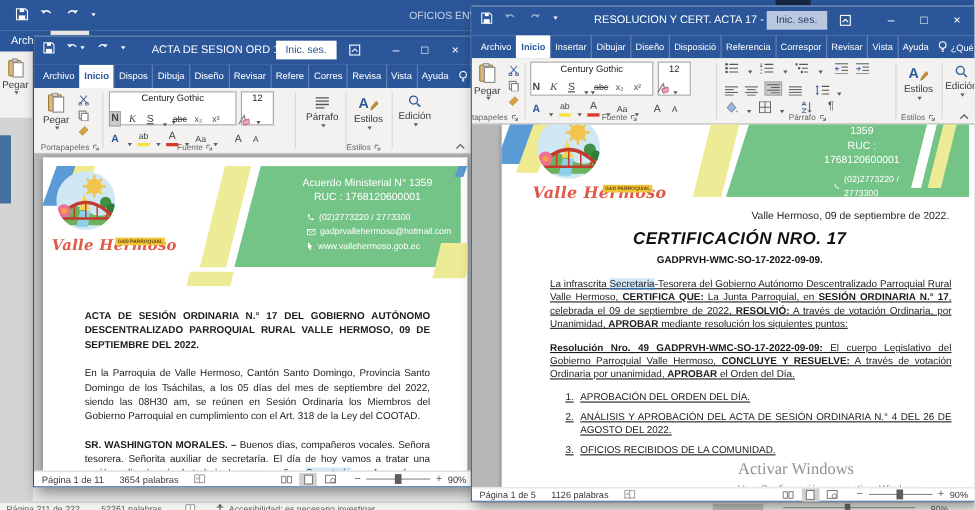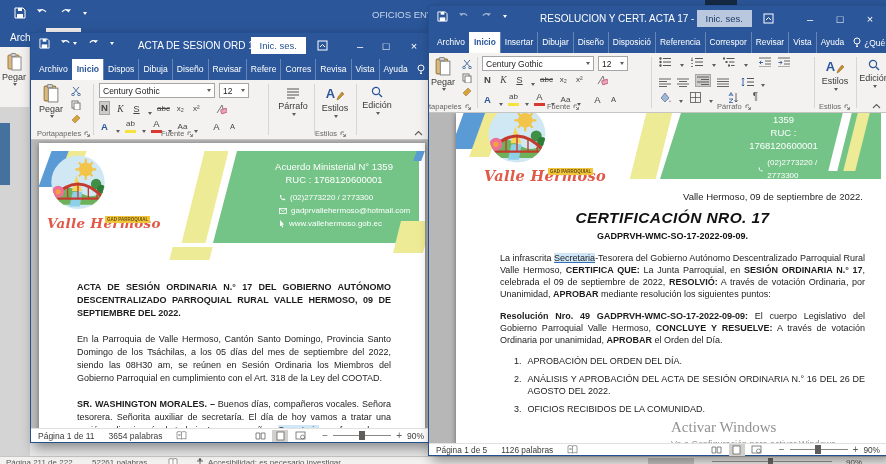--- a/index.html
+++ b/index.html
@@ -28,23 +28,23 @@
   .tellme { display:flex; align-items:center; gap:3px; padding:0 5px; }
 
   .ribbon { position:relative; height:60px; background:#f3f2f1;
             border-bottom:1px solid #c6c4c2; font-size:9px; color:#3b3a39; overflow:hidden; }
   .gdiv { position:absolute; top:4px; bottom:4px; width:1px; background:#d8d6d4; }
   .glabel { position:absolute; bottom:1px; font-size:7.5px; color:#686664;
             display:flex; gap:3px; align-items:center; white-space:nowrap; }
   .paste { position:absolute; display:flex; flex-direction:column; align-items:center;
            gap:1px; font-size:9px; color:#3b3a39; }
   .minicol { position:absolute; display:flex; flex-direction:column; gap:4px; align-items:center; }
-  .fontbox { position:absolute; height:15px; background:#fff; border:1px solid #a8a6a4;
+  .fontbox { position:absolute; height:31px; background:#fff; border:1px solid #a8a6a4;
              display:flex; align-items:center; justify-content:space-between;
-             font-size:8.5px; padding:0 3px; color:#222; }
+             font-size:8.5px; padding:0 3px; color:#222;flex-direction:column; }
   .fmtrow { position:absolute; display:flex; gap:5px; align-items:flex-end;
             font-size:9.5px; color:#444; }
   .fb { min-width:11px; text-align:center; line-height:12px; }
   .fb.bsel { background:#cdcbc9; border:1px solid #a8a6a4; }
   .fb.it { font-style:italic; font-family:"Liberation Serif",serif; }
   .fb.un { text-decoration:underline; }
   .fb.st { text-decoration:line-through; font-size:8px; }
   .fb.yellow { border-bottom:3px solid #f7e13c; }
   .fb.red { border-bottom:3px solid #d83b2d; }
   .fb.blue { color:#2b579a; font-weight:bold; }
@@ -806,31 +806,31 @@
                 </svg>
               <span>www.vallehermoso.gob.ec</span>
             </div>
           </div>
         </div>
 
         <div class="datepara" style="margin:8px 26px 0 0;padding-left:48px;">Valle Hermoso, 09 de septiembre de 2022.</div>
         <div class="certtitle" style="margin-top:7px;">CERTIFICACIÓN NRO. 17</div>
         <div class="certcode" style="margin-top:4px;">GADPRVH-WMC-SO-17-2022-09-09.</div>
 
-        <div class="body-text" style="margin:11px 24px 0 44px;line-height:12px;">
+        <div class="body-text" style="margin:11px 24px 0 44px;line-height:12px;text-decoration:underline;">
           <p><span>La infrascrita </span><span class="hl">Secretaria</span><span>-Tesorera del Gobierno Autónomo Descentralizado Parroquial Rural Valle Hermoso, </span><span class="b">CERTIFICA QUE:</span><span> La Junta Parroquial, en </span><span class="b">SESIÓN ORDINARIA N.° 17</span><span>, celebrada el 09 de septiembre de 2022, </span><span class="b">RESOLVIÓ:</span><span> A través de votación Ordinaria, por Unanimidad, </span><span class="b">APROBAR</span><span> mediante resolución los siguientes puntos:</span></p>
           <p style="margin-top:10px;"><span class="b">Resolución Nro. 49 GADPRVH-WMC-SO-17-2022-09-09:</span><span> El cuerpo Legislativo del Gobierno Parroquial Valle Hermoso, </span><span class="b">CONCLUYE Y RESUELVE:</span><span> A través de votación Ordinaria por unanimidad, </span><span class="b">APROBAR</span><span> el Orden del Día.</span></p>
           <div class="numlist" style="margin-top:9px;">
             <div class="numitem">
               <span>1.</span>
                 <span>APROBACIÓN DEL ORDEN DEL DÍA.</span>
             </div>
             <div class="numitem">
               <span>2.</span>
-                <span style="text-align:justify;">ANÁLISIS Y APROBACIÓN DEL ACTA DE SESIÓN ORDINARIA N.° 16 DEL 26 DE AGOSTO DEL 2022.</span>
+                <span style="text-align:justify;">ANÁLISIS Y APROBACIÓN DEL ACTA DE SESIÓN ORDINARIA N.° 4 DEL 26 DE AGOSTO DEL 2022.</span>
             </div>
             <div class="numitem">
               <span>3.</span>
                 <span>OFICIOS RECIBIDOS DE LA COMUNIDAD.</span>
             </div>
           </div>
         </div>
       </div>
 
       <div class="abs" style="left:242px;top:306px;">

